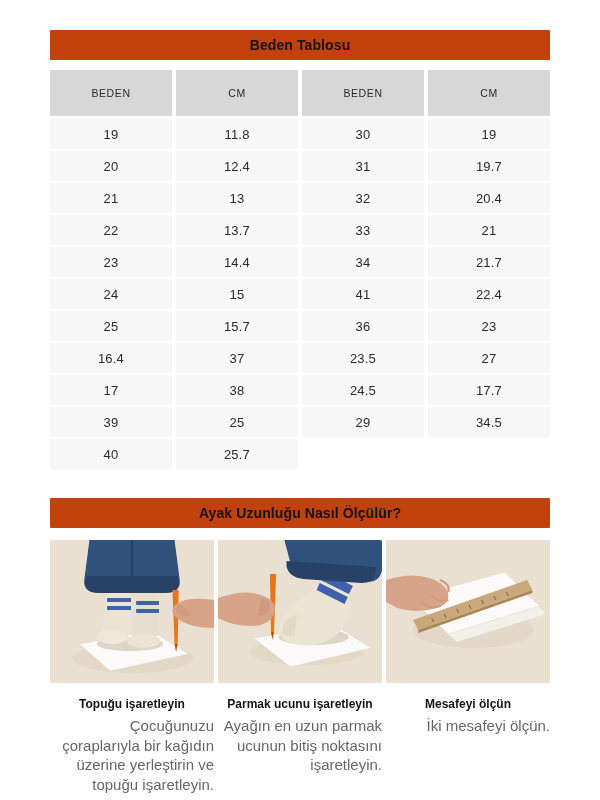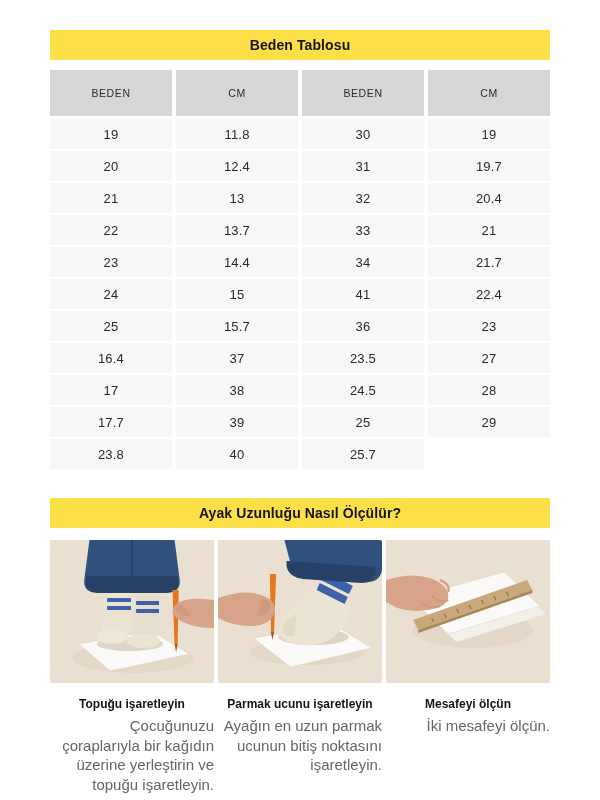--- a/index.html
+++ b/index.html
@@ -5,21 +5,21 @@
   html,body{margin:0;padding:0;}
   body{
     width:600px;height:800px;overflow:hidden;background:#ffffff;
     font-family:"Liberation Sans",sans-serif;color:#1b1b1b;
     -webkit-font-smoothing:antialiased;
   }
   .page{width:500px;margin:0 auto;padding-top:30px;}
 
   
   .band{
-    height:30px;background:#fde047;border-radius:1px;
+    height:30px;background:#c2410c;border-radius:1px;
     display:flex;align-items:center;justify-content:center;
     font-size:14px;font-weight:bold;color:#141414;letter-spacing:.1px;
   }
 
   
   .size-table{margin-top:10px;}
   .tbl-header{
     display:grid;grid-template-columns:repeat(4,1fr);column-gap:4px;margin-bottom:3px;
   }
   .th{
@@ -104,26 +104,25 @@
         <div class="td">15.7</div>
         <div class="td">36</div>
         <div class="td">23</div>
         <div class="td">16.4</div>
         <div class="td">37</div>
         <div class="td">23.5</div>
         <div class="td">27</div>
         <div class="td">17</div>
         <div class="td">38</div>
         <div class="td">24.5</div>
-        <div class="td">28</div>
         <div class="td">17.7</div>
         <div class="td">39</div>
         <div class="td">25</div>
         <div class="td">29</div>
-        <div class="td">23.8</div>
+        <div class="td">34.5</div>
         <div class="td">40</div>
         <div class="td">25.7</div>
       </div>
   </div>
 
   <div class="band measure-band">
     <span>Ayak Uzunluğu Nasıl Ölçülür?</span>
   </div>
 
   <div class="steps">

